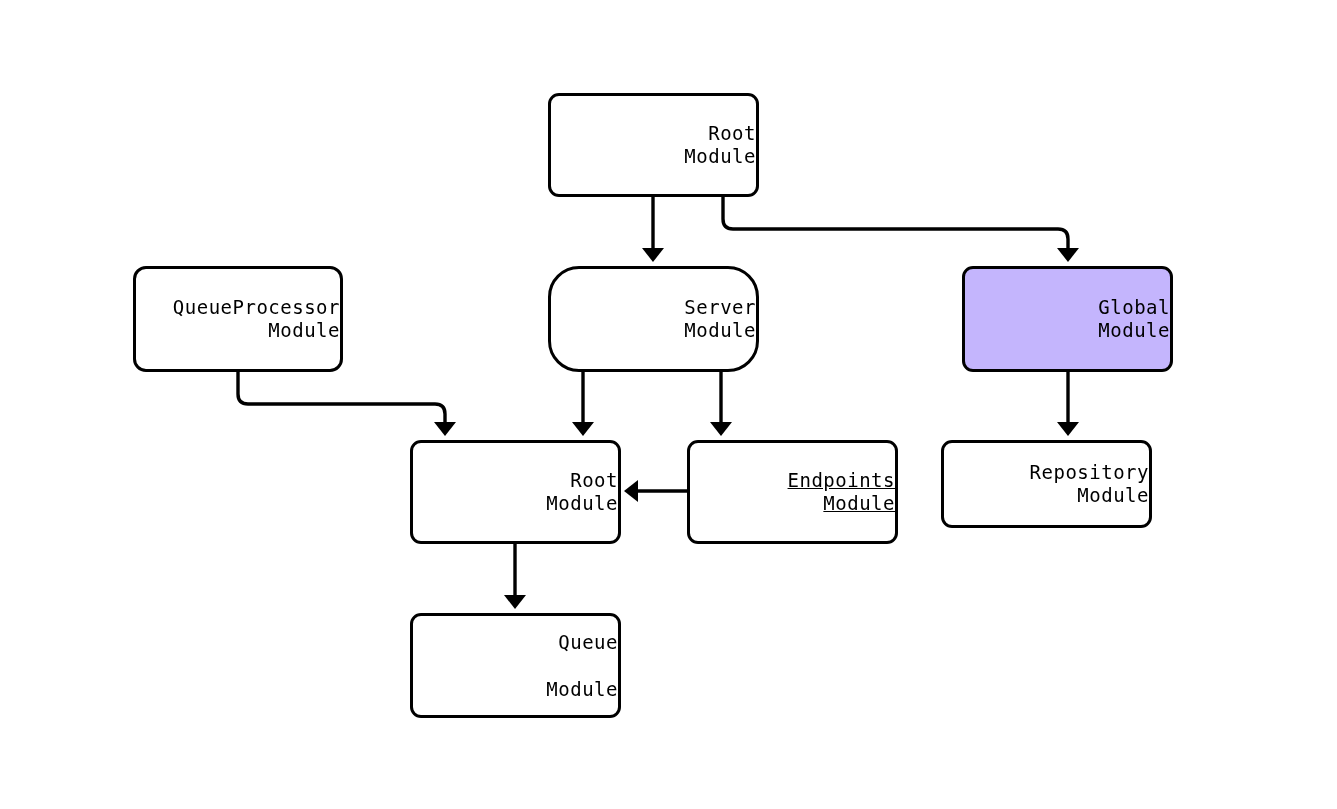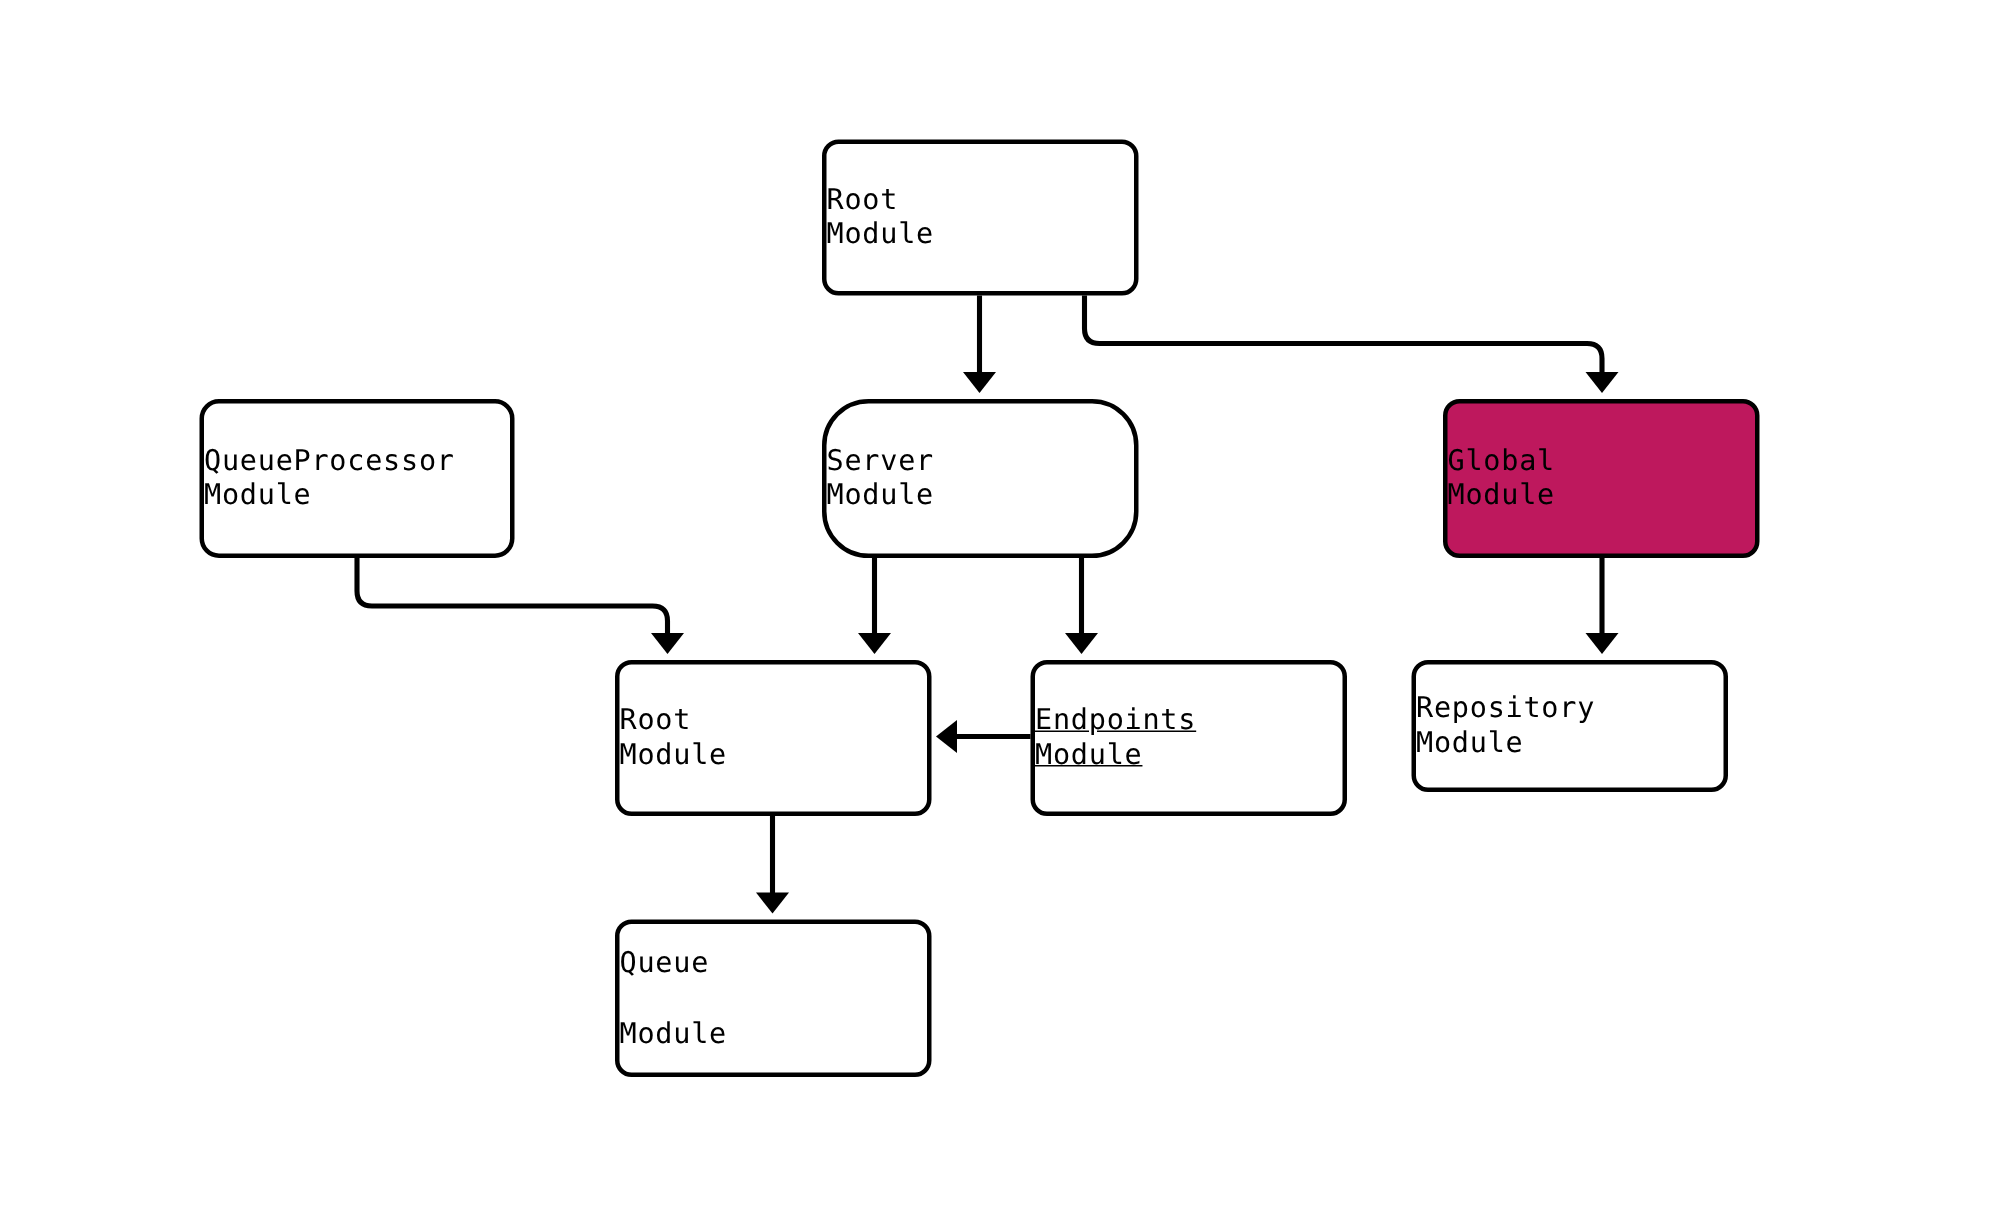--- a/index.html
+++ b/index.html
@@ -27,21 +27,21 @@
     height: 809px;
   }
   .node {
     position: absolute;
     box-sizing: border-box;
     background: #ffffff;
     border: 3px solid #000000;
     border-radius: 11px;
     display: flex;
     flex-direction: column;
-    align-items: flex-start;
+    align-items: flex-end;
     justify-content: center;
     z-index: 2;
   }
   .node-line {
     font-size: 19px;
     line-height: 23px;
     color: #000000;
     letter-spacing: 0.5px;
     white-space: pre;
     text-align: center;
@@ -83,21 +83,21 @@
   <div class="node" style="left: 133px; top: 266px; width: 210px; height: 106px; background: rgb(255, 255, 255); border-color: rgb(0, 0, 0); border-radius: 13px;">
     <span class="node-line">QueueProcessor</span>
     <span class="node-line">Module</span>
   </div>
 
   <div class="node" style="left: 548px; top: 266px; width: 211px; height: 106px; background: rgb(255, 255, 255); border-color: rgb(0, 0, 0); border-radius: 31px;">
     <span class="node-line">Server</span>
     <span class="node-line">Module</span>
   </div>
 
-  <div class="node" style="left: 962px; top: 266px; width: 211px; height: 106px; background: #be185d; border-color: rgb(0, 0, 0);">
+  <div class="node" style="left: 962px; top: 266px; width: 211px; height: 106px; background: #c4b5fd; border-color: rgb(0, 0, 0);">
     <span class="node-line">Global</span>
     <span class="node-line">Module</span>
   </div>
 
   <div class="node" style="left: 410px; top: 440px; width: 211px; height: 104px; background: rgb(255, 255, 255); border-color: rgb(0, 0, 0);">
     <span class="node-line">Root</span>
     <span class="node-line">Module</span>
   </div>
 
   <div class="node" style="left: 687px; top: 440px; width: 211px; height: 104px; background: rgb(255, 255, 255); border-color: rgb(0, 0, 0); text-decoration: underline;">

